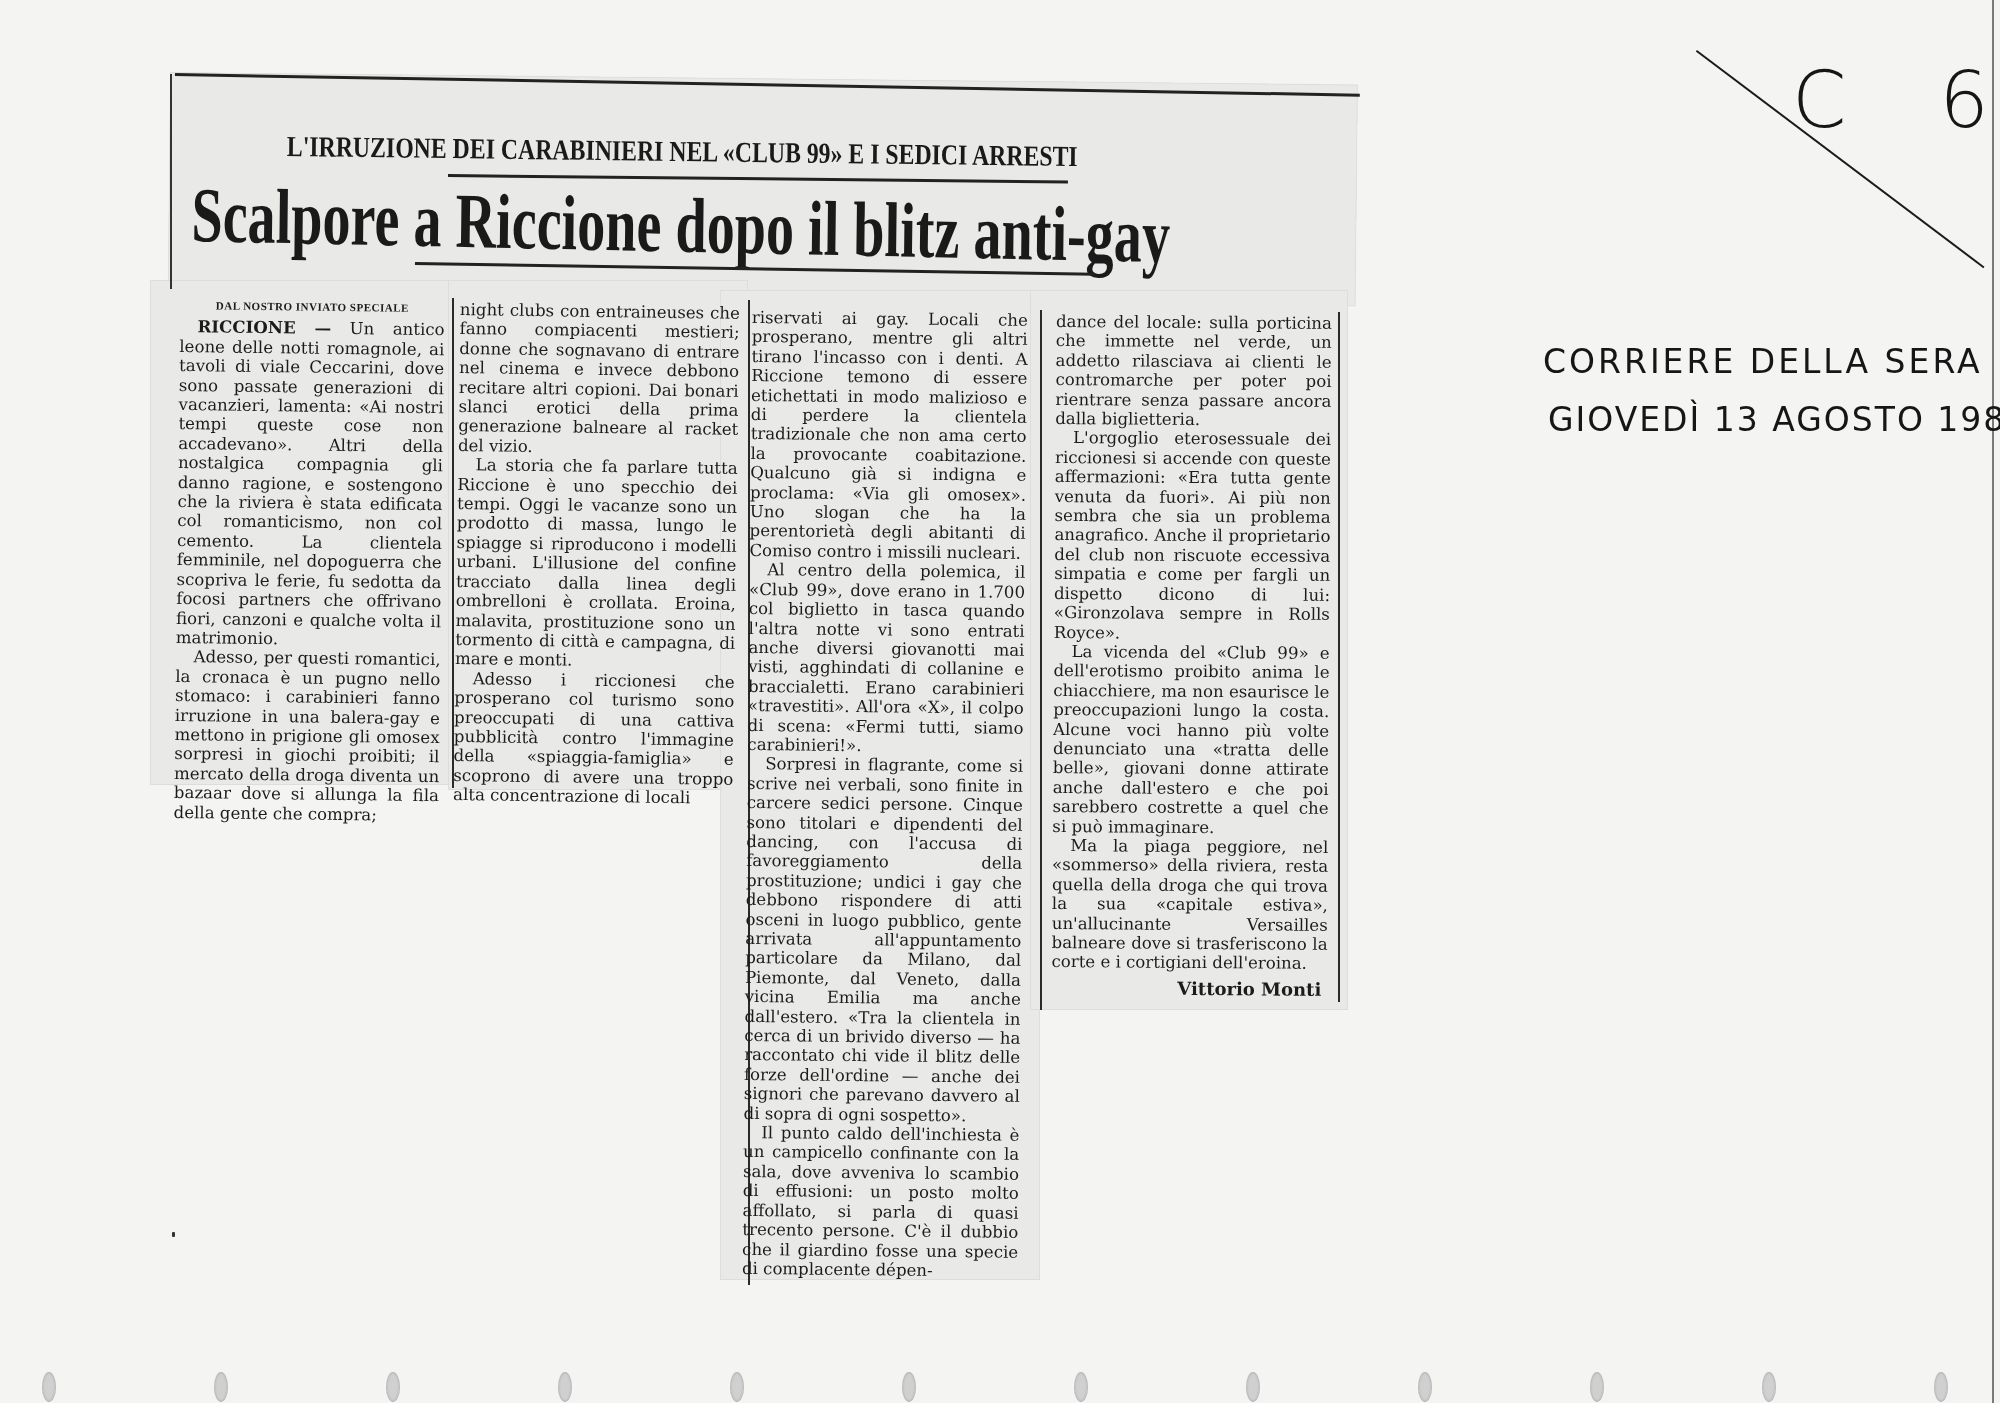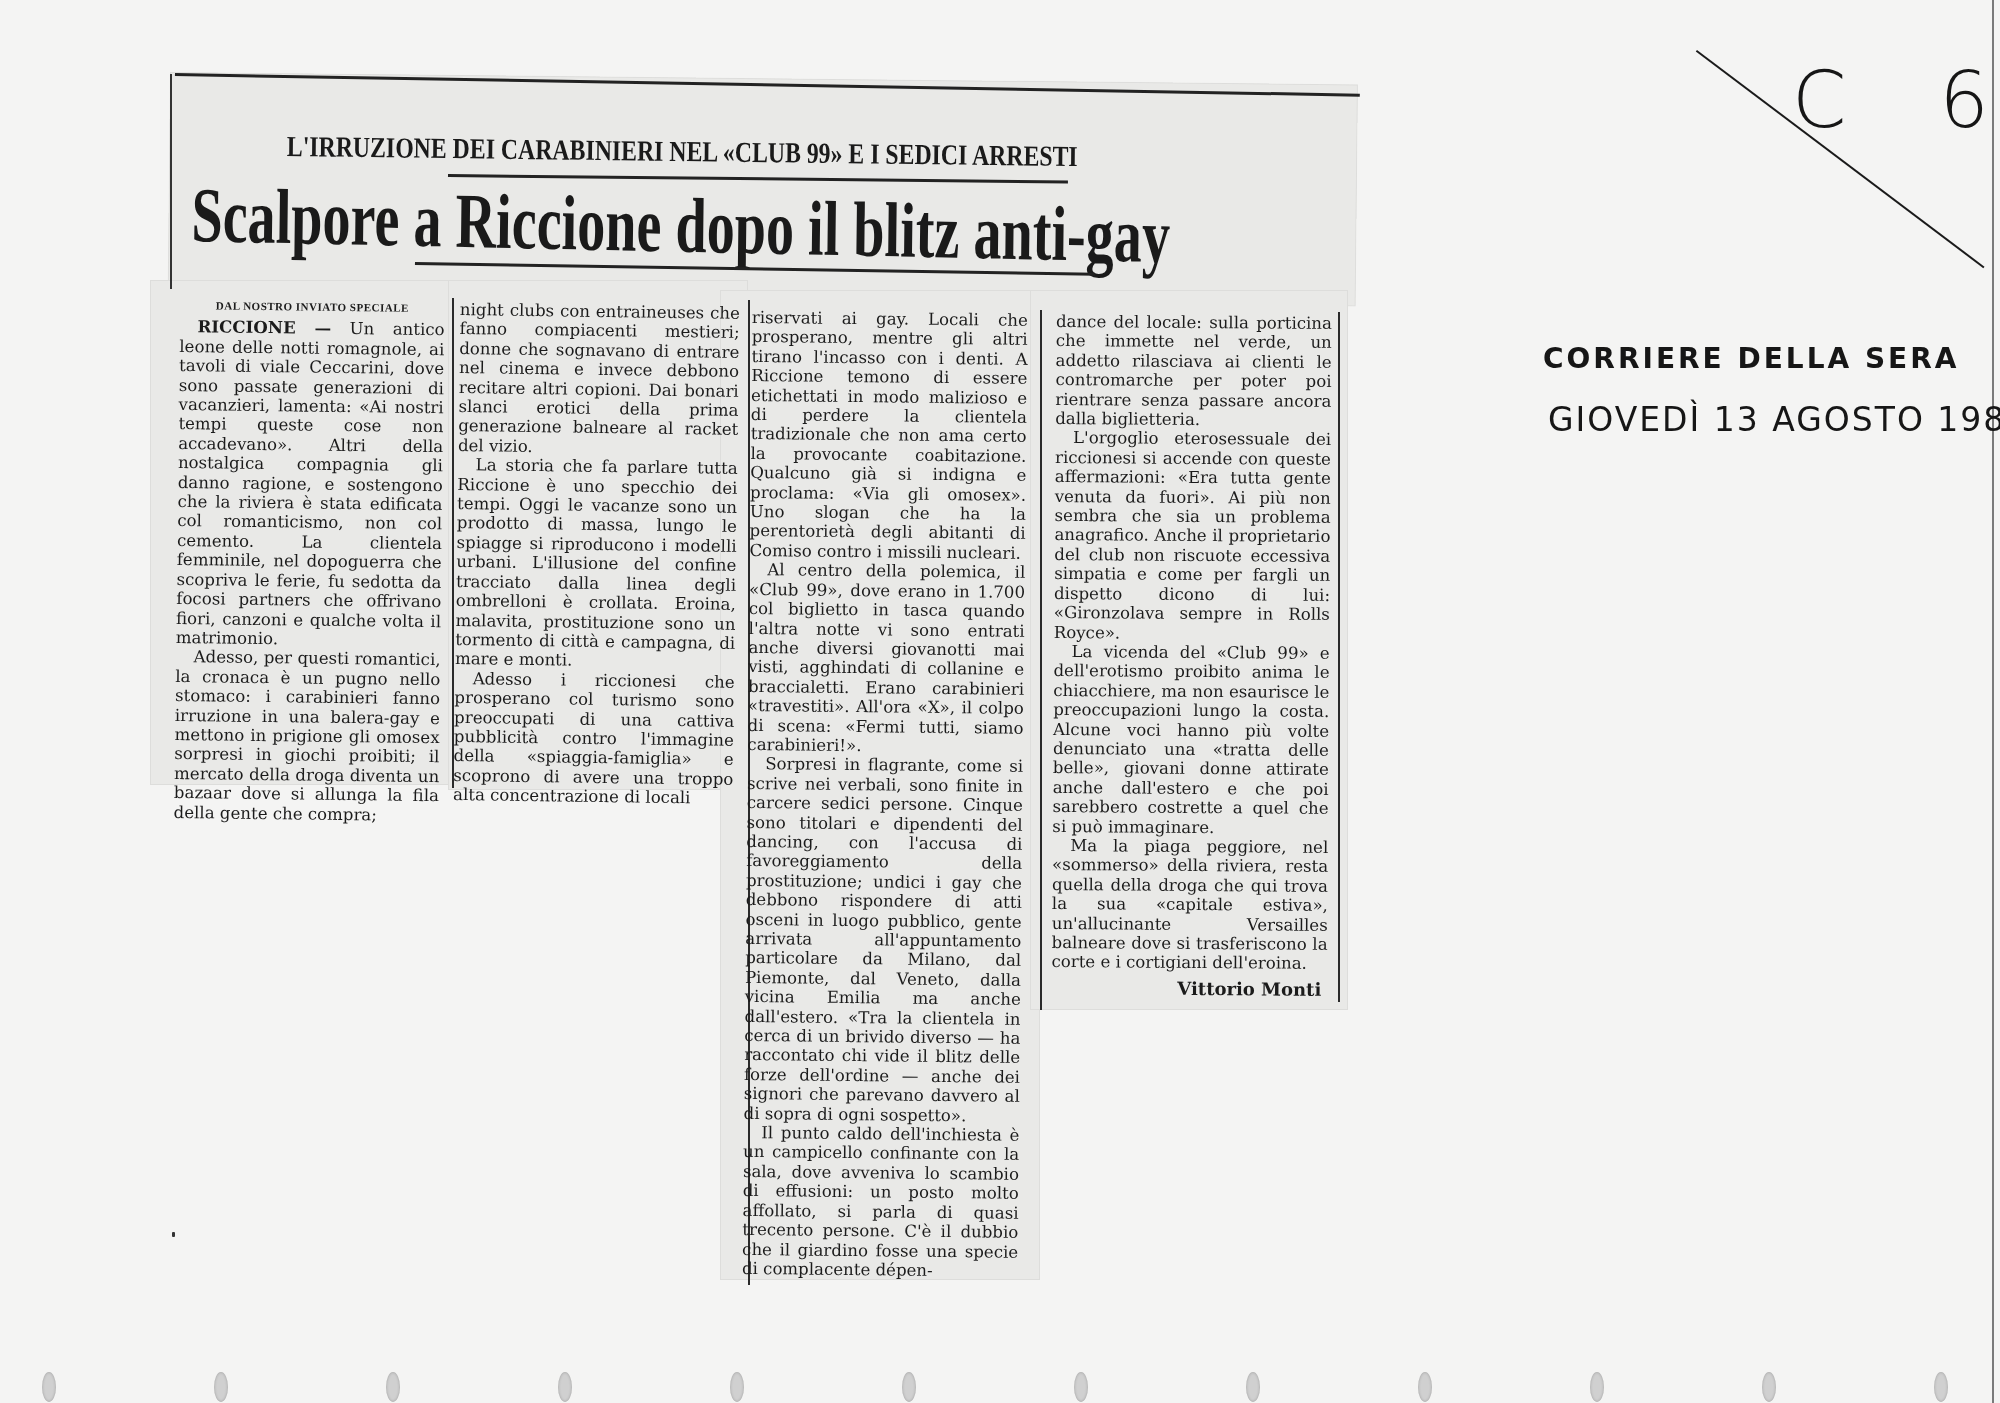--- a/index.html
+++ b/index.html
@@ -81,21 +81,21 @@
     .rule-a { left: 452px; top: 298px; height: 490px; }
     .rule-b { left: 748px; top: 300px; height: 985px; }
     .rule-c { left: 1040px; top: 310px; height: 1030px; height: 700px; }
     .rule-d { left: 1338px; top: 312px; height: 690px; }
 
     .hand {
       position: absolute; font-family: "DejaVu Sans", sans-serif;
       color: #161616; font-weight: normal; white-space: nowrap;
     }
     .hand-code { left: 1792px; top: 55px; font-size: 78px; letter-spacing: 34px; font-weight: 300; }
-    .hand-paper { left: 1543px; top: 342px; font-size: 28px; letter-spacing: 3px; font-weight: bold; }
+    .hand-paper { left: 1543px; top: 342px; font-size: 33px; letter-spacing: 3px; }
     .hand-date { left: 1548px; top: 400px; font-size: 33px; letter-spacing: 2px; }
     .diag-line {
       position: absolute; left: 1697px; top: 50px; width: 360px; height: 2px;
       background: #1a1a1a; transform: rotate(37deg); transform-origin: left top;
     }
 
     .hole {
       position: absolute; top: 1372px; width: 14px; height: 30px;
       border-radius: 50%; background: #d0d0d0;
       box-shadow: inset 0 0 3px rgba(0,0,0,0.25);

